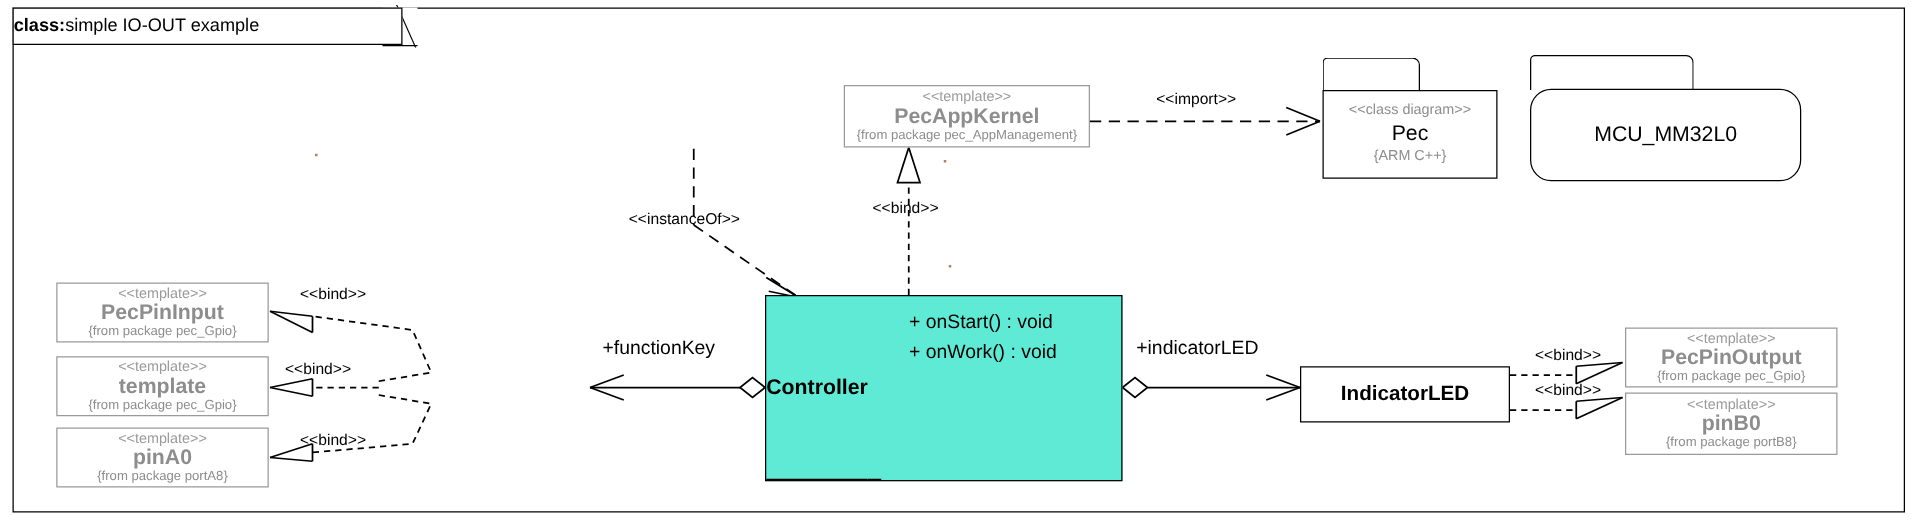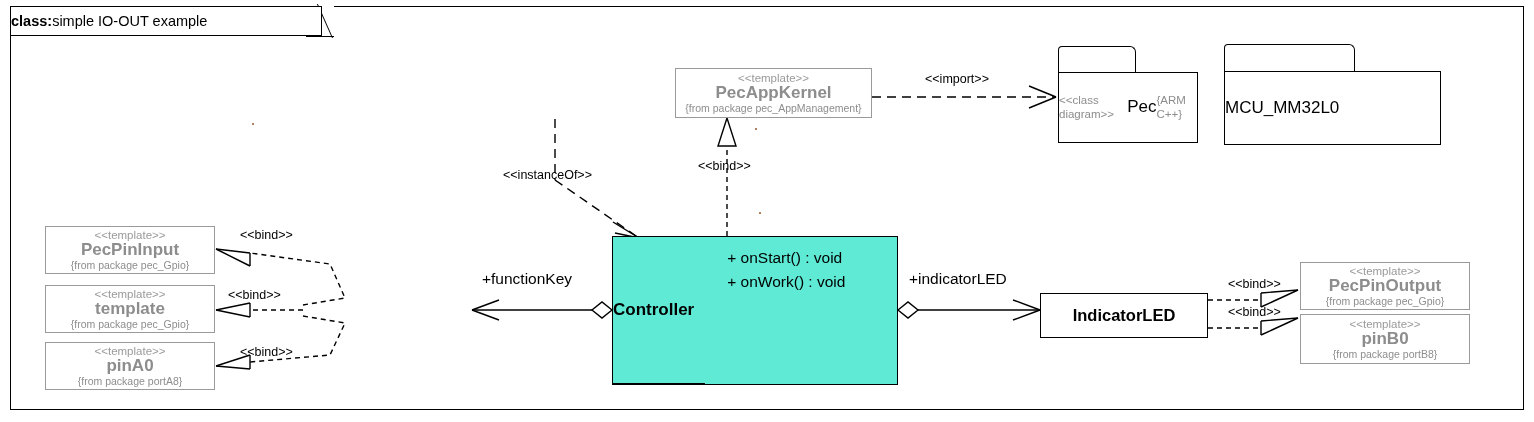--- a/index.html
+++ b/index.html
@@ -38,21 +38,21 @@
   .cls3 .c-name{flex:0 0 46px;display:flex;align-items:center;justify-content:center;
                 font-size:17px;font-weight:bold;border-bottom:1.5px solid #000;}
   .cls3 .c-attr{flex:0 0 11px;border-bottom:1.5px solid #000;}
   .cls3 .c-ops{flex:1 1 auto;padding:9px 0 0 22px;}
   .cls3 .op{font-size:15.5px;color:#000;line-height:1.55;}
 
   
   .pkg-tab{position:absolute;box-sizing:border-box;border:1.5px solid #000;border-bottom:none;
            background:#fff;border-radius:4px 6px 0 0;}
   .pkg-body{position:absolute;box-sizing:border-box;border:1.5px solid #000;background:#fff;
-            display:flex;flex-direction:row;align-items:center;}
+            display:flex;flex-direction:column;align-items:center;justify-content:center;}
   .pkg-stereo{font-size:11.5px;color:#8d8d8d;line-height:1.2;}
   .pkg-name{font-size:17px;color:#000;line-height:1.35;}
   .pkg-note{font-size:11.5px;color:#8d8d8d;line-height:1.2;}
 
   
   .elabel{position:absolute;font-size:12.5px;color:#000;white-space:nowrap;}
   .elabel.big{font-size:15.5px;}
 
   svg.edges{position:absolute;left:0;top:0;width:1534px;height:422px;overflow:visible;}
   .solid{stroke:#000;stroke-width:1.4;fill:none;}
@@ -141,21 +141,21 @@
   </div>
 
   <div class="pkg-tab" style="left:1058px;top:46px;width:78px;height:27px;"></div>
   <div class="pkg-body" style="left:1058px;top:72px;width:140px;height:71px;">
     <span class="pkg-stereo">&lt;&lt;class diagram&gt;&gt;</span>
     <span class="pkg-name">Pec</span>
     <span class="pkg-note">{ARM C++}</span>
   </div>
 
   <div class="pkg-tab" style="left:1224px;top:44px;width:131px;height:28px;"></div>
-  <div class="pkg-body" style="left:1224px;top:71px;width:217px;height:74px;">
+  <div class="pkg-body" style="left:1224px;top:71px;width:217px;height:74px;border-radius:17px;">
     <span class="pkg-name">MCU_MM32L0</span>
   </div>
 
   <div class="box cls3" style="left:612px;top:236px;width:286px;height:149px;">
     <div class="c-name">Controller</div>
     <div class="c-attr"></div>
     <div class="c-ops">
       <div class="op">+ onStart() : void</div>
       <div class="op">+ onWork() : void</div>
     </div>

